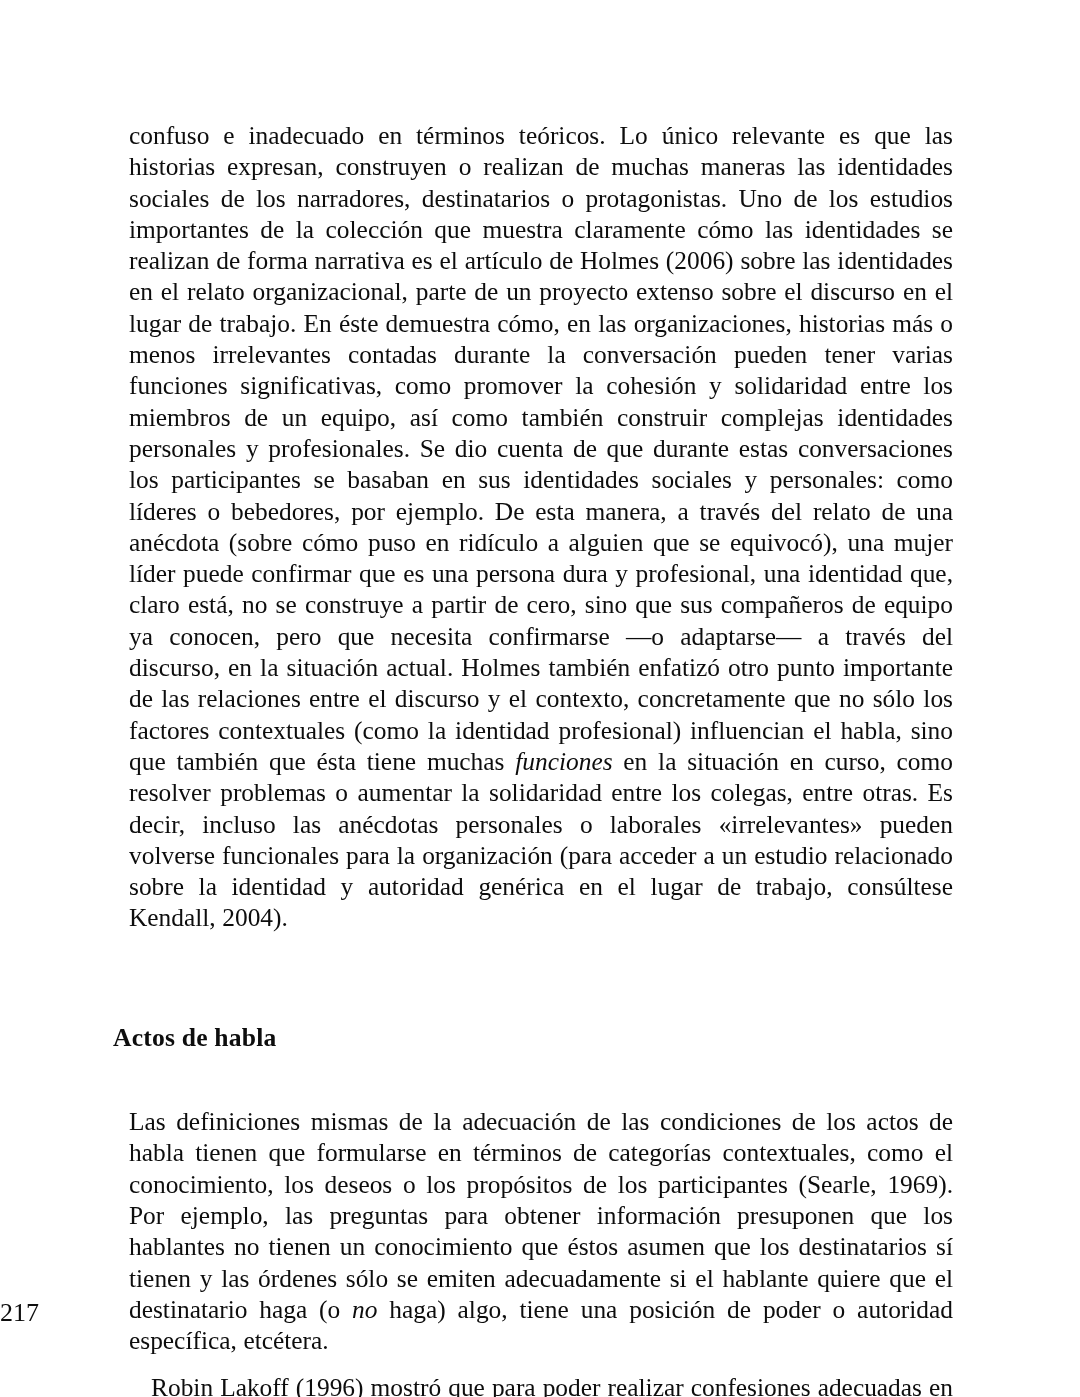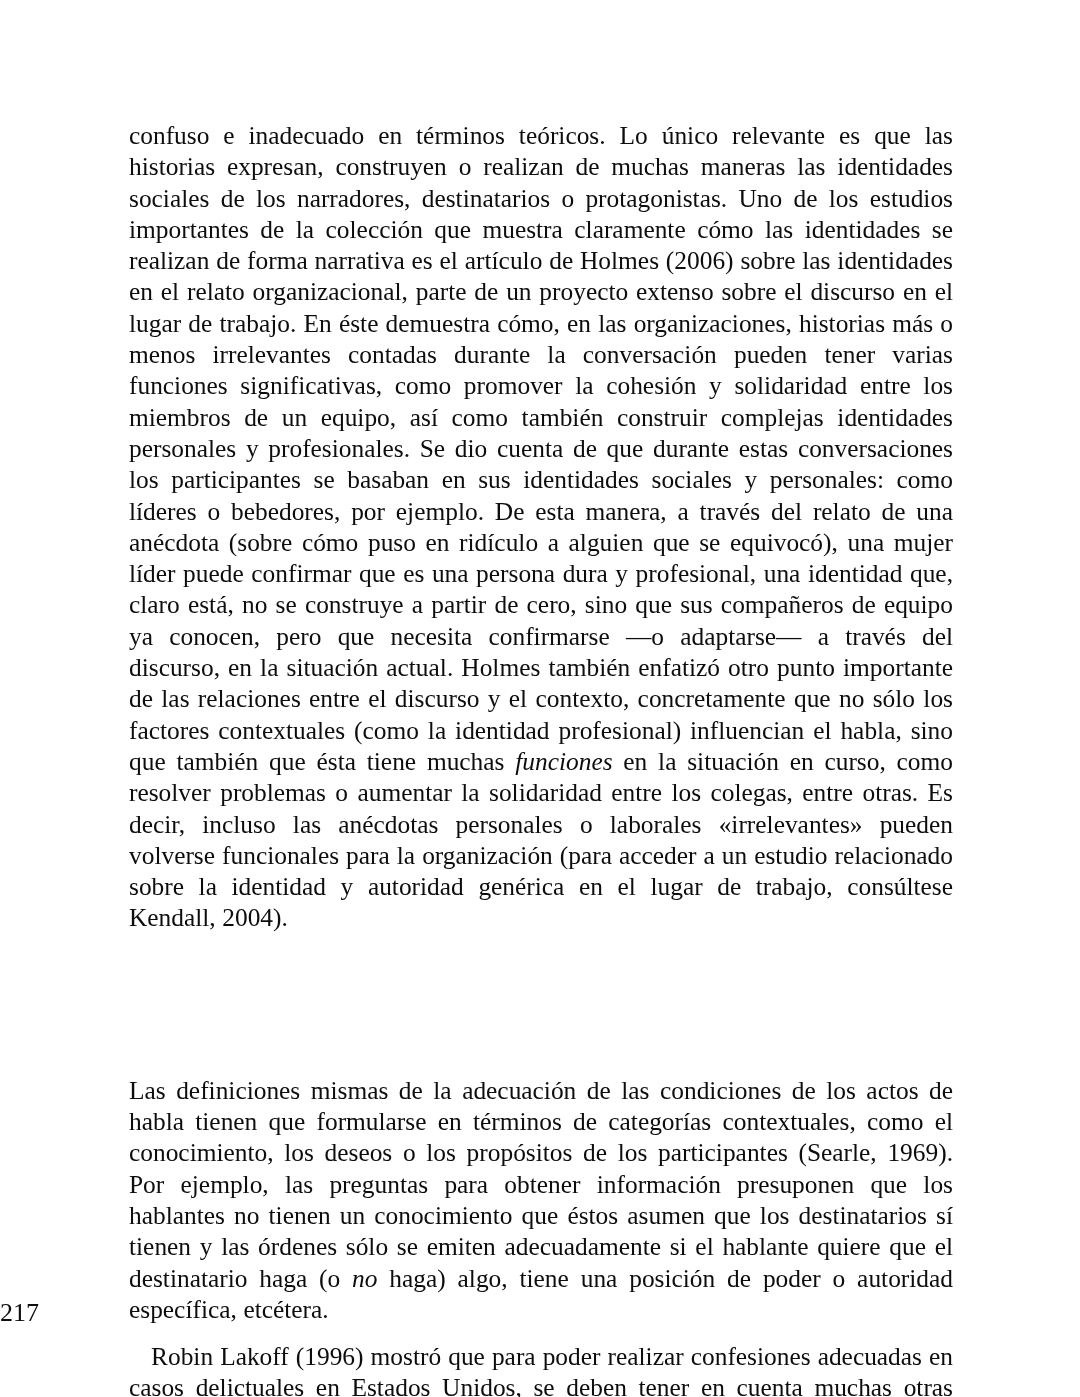--- a/index.html
+++ b/index.html
@@ -66,20 +66,21 @@
 <body>
 
 <div class="page">
 
   <div class="text-column">
 
     <p class="body-par"><span>confuso e inadecuado en términos teóricos. Lo único relevante es que las historias expresan, construyen o realizan de muchas maneras las identidades sociales de los narradores, destinatarios o protagonistas. Uno de los estudios importantes de la colección que muestra claramente cómo las identidades se realizan de forma narrativa es el artículo de Holmes (2006) sobre las identidades en el relato organizacional, parte de un proyecto extenso sobre el discurso en el lugar de trabajo. En éste demuestra cómo, en las organizaciones, historias más o menos irrelevantes contadas durante la conversación pueden tener varias funciones significativas, como promover la cohesión y solidaridad entre los miembros de un equipo, así como también construir complejas identidades personales y profesionales. Se dio cuenta de que durante estas conversaciones los participantes se basaban en sus identidades sociales y personales: como líderes o bebedores, por ejemplo. De esta manera, a través del relato de una anécdota (sobre cómo puso en ridículo a alguien que se equivocó), una mujer líder puede confirmar que es una persona dura y profesional, una identidad que, claro está, no se construye a partir de cero, sino que sus compañeros de equipo ya conocen, pero que necesita confirmarse —o adaptarse— a través del discurso, en la situación actual. Holmes también enfatizó otro punto importante de las relaciones entre el discurso y el contexto, concretamente que no sólo los factores contextuales (como la identidad profesional) influencian el habla, sino que también que ésta tiene muchas </span><em>funciones</em><span> en la situación en curso, como resolver problemas o aumentar la solidaridad entre los colegas, entre otras. Es decir, incluso las anécdotas personales o laborales «irrelevantes» pueden volverse funcionales para la organización (para acceder a un estudio relacionado sobre la identidad y autoridad genérica en el lugar de trabajo, consúltese Kendall, 2004).</span></p>
 
     <div class="gap-after-par1"></div>
 
+    <h2 class="section-heading">Actos de habla</h2>
 
     <div class="gap-after-heading"></div>
 
     <p class="body-par"><span>Las definiciones mismas de la adecuación de las condiciones de los actos de habla tienen que formularse en términos de categorías contextuales, como el conocimiento, los deseos o los propósitos de los participantes (Searle, 1969). Por ejemplo, las preguntas para obtener información presuponen que los hablantes no tienen un conocimiento que éstos asumen que los destinatarios sí tienen y las órdenes sólo se emiten adecuadamente si el hablante quiere que el destinatario haga (o </span><em>no</em><span> haga) algo, tiene una posición de poder o autoridad específica, etcétera.</span></p>
 
     <p class="body-par indented">Robin Lakoff (1996) mostró que para poder realizar confesiones adecuadas en casos delictuales en Estados Unidos, se deben tener en cuenta muchas otras características del contexto, como las diferencias de poder. Demostró que un sospechoso debe tener una competencia pragmática completa para poder hacer una confesión aceptable, como varias formas de competencia comunicativa, incluida la comprensión de su papel como sospechoso en una conversación delictual.</p>
 
   </div>
 
   <div class="page-number">217</div>

